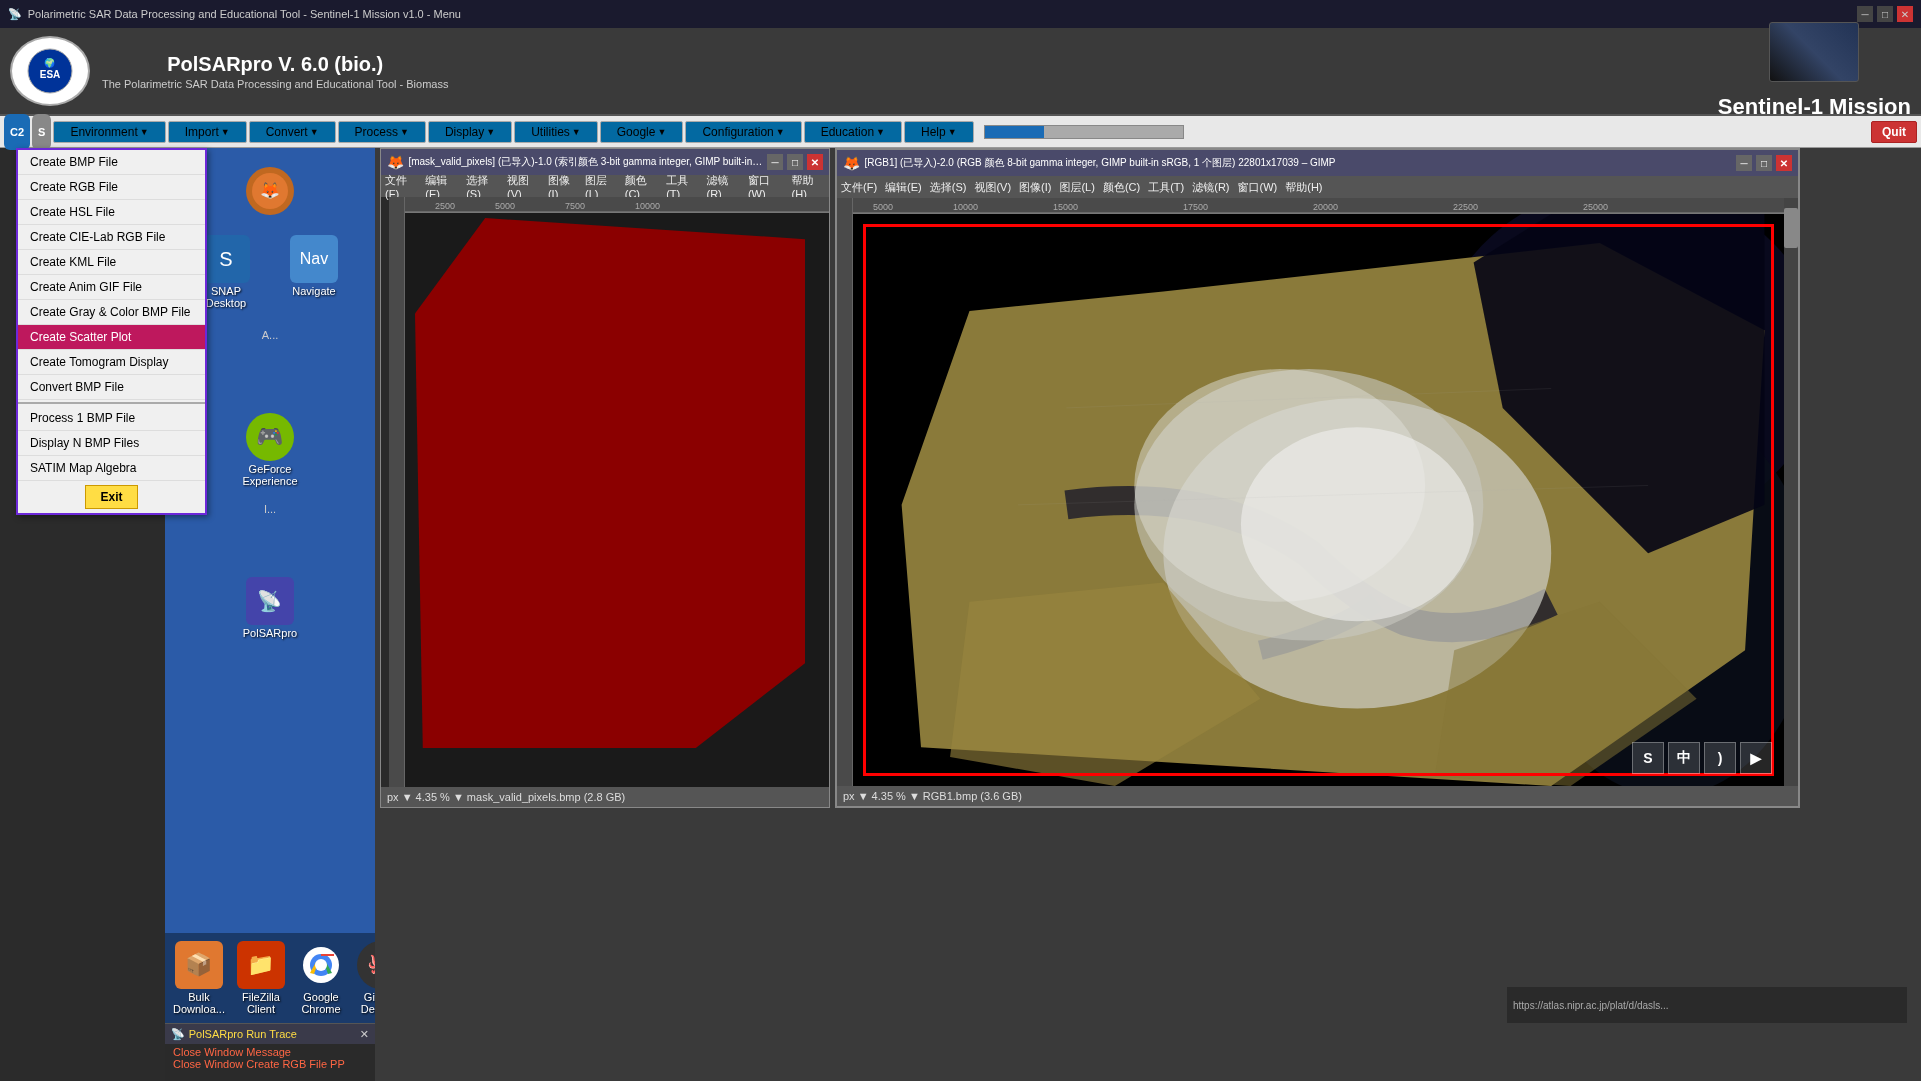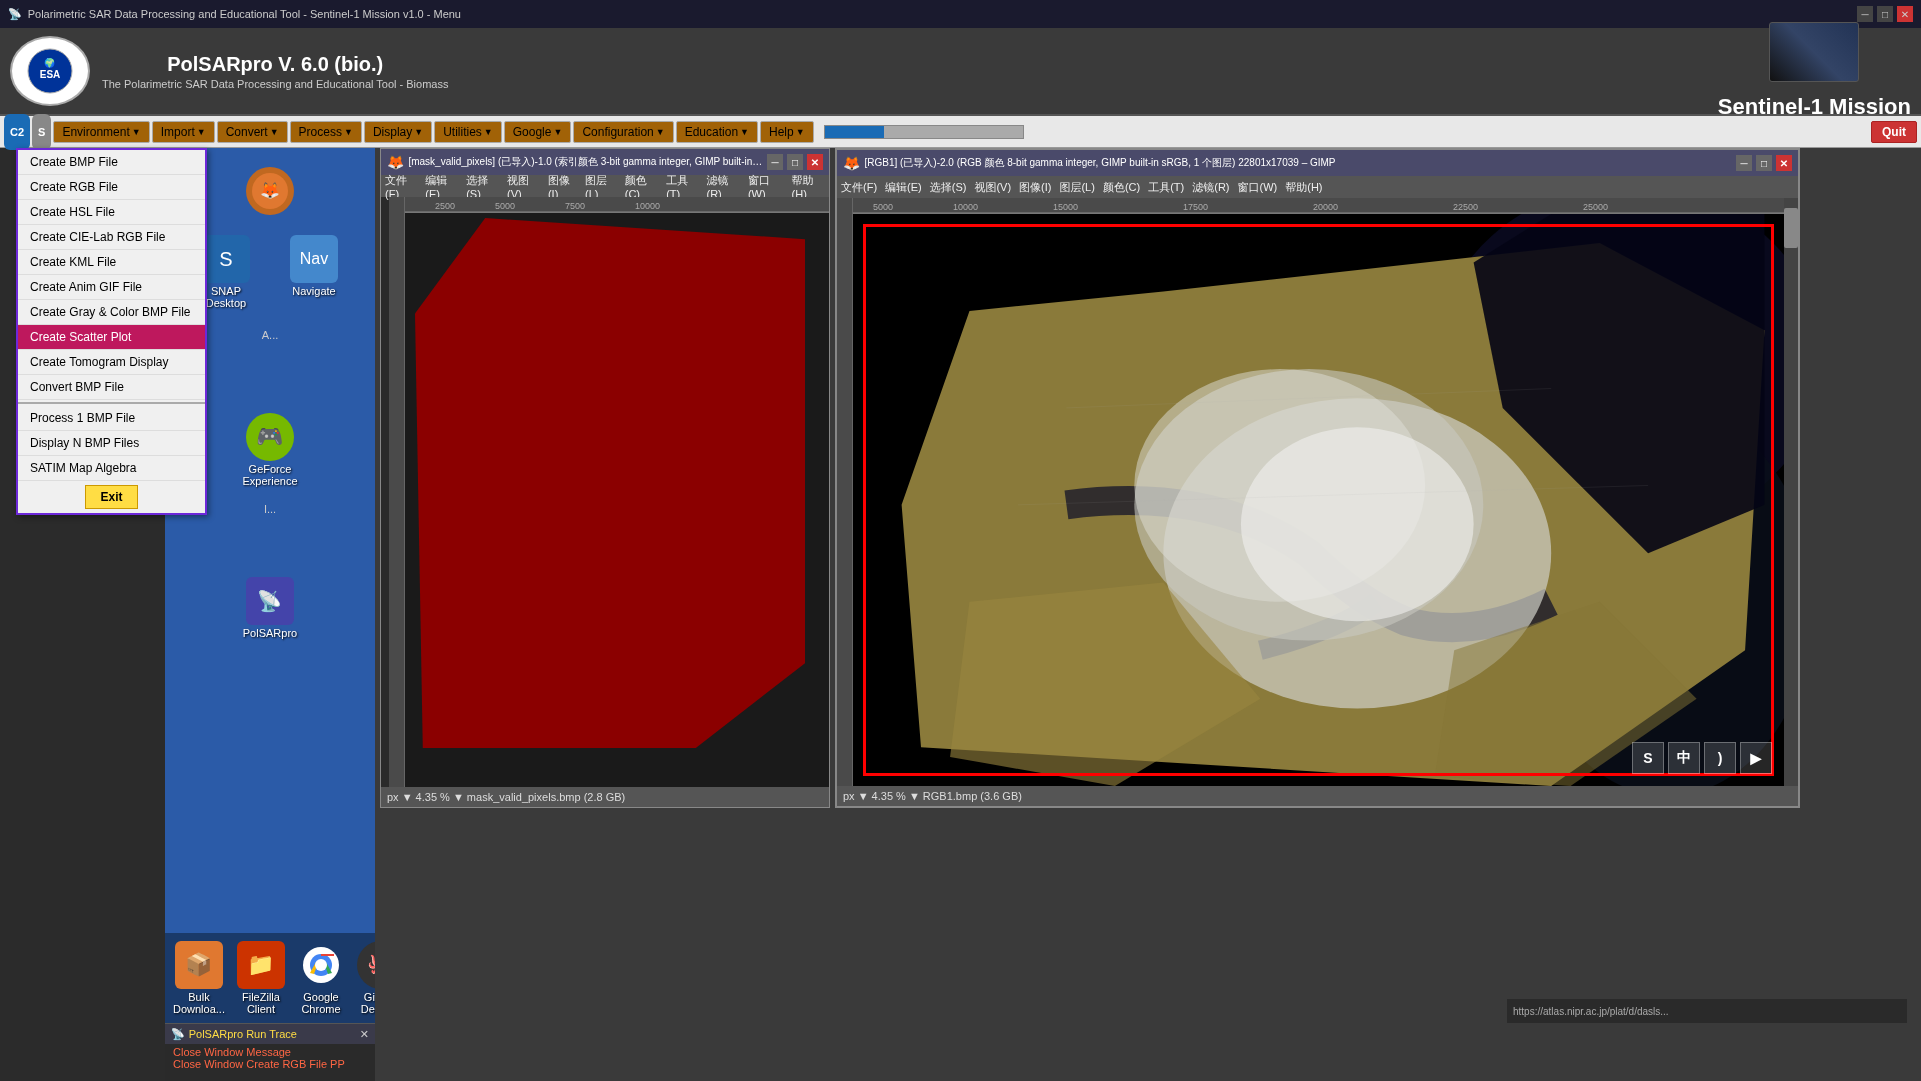--- a/index.html
+++ b/index.html
@@ -47,21 +47,21 @@
       width: 100%; height: 32px; background: #e8e8e8;
       display: flex; align-items: center; padding: 0 4px; gap: 2px;
       border-bottom: 1px solid #999;
     }
     .menu-badge {
       background: #1a6bb5; color: #fff; padding: 12px 6px;
       font-size: 11px; font-weight: bold; border-radius: 6px;
     }
     .menu-item {
       display: flex; align-items: center; gap: 2px;
-      padding: 3px 8px; background: #a16207; border: 1px solid #aaa;
+      padding: 3px 16px; background: #0369a1; border: 1px solid #aaa;
       cursor: pointer; font-size: 12px; border-radius: 2px;
     }
     .menu-chevron { font-size: 9px; }
     .menu-quit {
       margin-left: auto; background: #cc3333; color: #fff;
       padding: 3px 10px; border: 1px solid #aa2222;
       cursor: pointer; font-size: 12px; font-weight: bold; border-radius: 2px;
     }
     .menu-progress-bar {
       margin-left: 8px; width: 200px; height: 14px;
@@ -472,19 +472,19 @@
 
         <div style="width:14px; background:#444; flex-shrink:0;">
           <div style="width:100%; height:40px; background:#888; margin-top:10px; border-radius:2px;"></div>
         </div>
       </div>
       <div class="gimp-statusbar">
         <span>px ▼ 4.35 % ▼ RGB1.bmp (3.6 GB)</span>
       </div>
     </div>
 
-    <div style="position:absolute; bottom:58px; right:14px; height:24px; background:#2a2a2a; display:flex; align-items:center; padding:0 6px; font-size:10px; color:#aaa; width:400px;">
+    <div style="position:absolute; bottom:58px; right:14px; height:36px; background:#2a2a2a; display:flex; align-items:center; padding:0 6px; font-size:10px; color:#aaa; width:400px;">
       <span>https://atlas.nipr.ac.jp/plat/d/dasls...</span>
     </div>
 
   </div>
 
 </div>
 
 </body></html>

